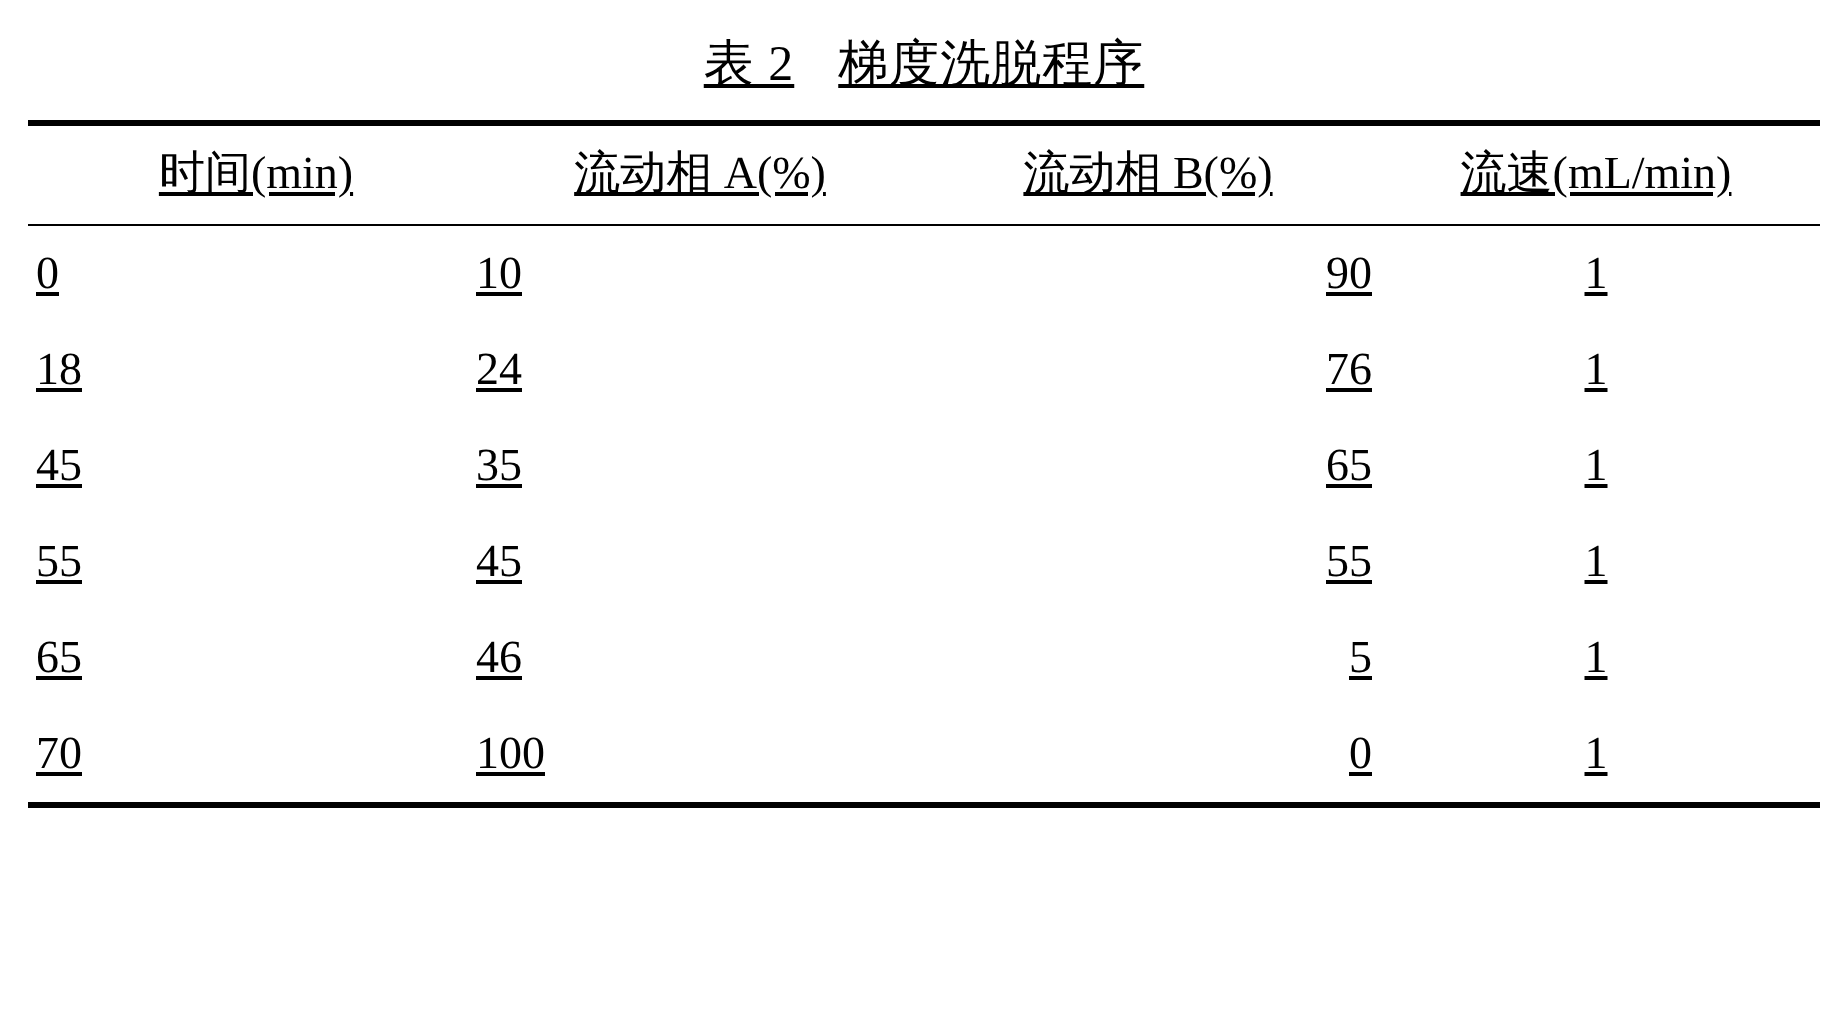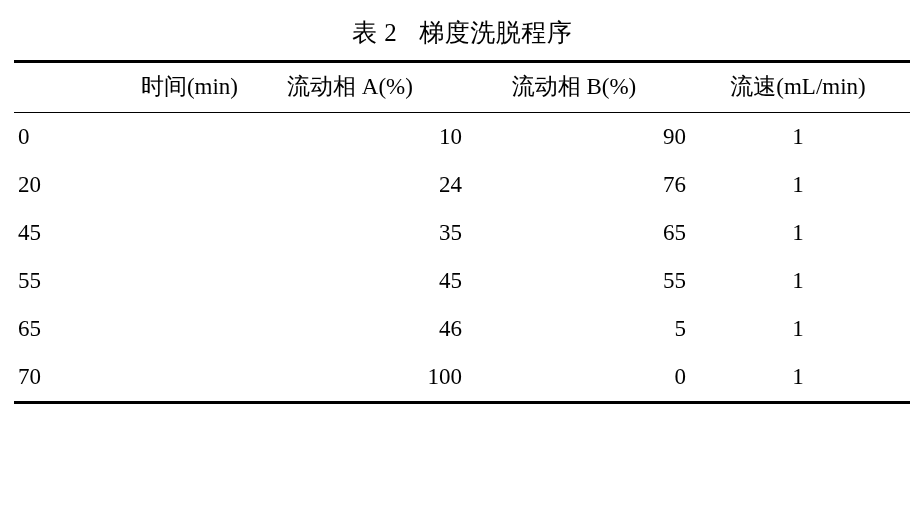--- a/index.html
+++ b/index.html
@@ -13,20 +13,21 @@
     font-family: "Liberation Serif", "DejaVu Serif", serif;
     color: #000000;
     overflow: hidden;
   }
   .page {
     position: relative;
     width: 924px;
     height: 509px;
     box-sizing: border-box;
     padding: 0 14px;
+    text-decoration: underline;
   }
   .table-caption {
     text-align: center;
     font-size: 25px;
     line-height: 1.2;
     padding: 18px 0 12px 0;
     letter-spacing: 0.5px;
     font-family: "Liberation Serif", "DejaVu Serif", serif;
   }
   .caption-gap {
@@ -60,32 +61,32 @@
     border-bottom: 3px solid #000000;
   }
   
   .col-time {
     width: 26%;
     text-align: left;
     padding-left: 4px !important;
   }
   .col-a {
     width: 26%;
-    text-align: right;
+    text-align: left;
   }
   .col-b {
     width: 24%;
     text-align: right;
   }
   .col-flow {
     width: 24%;
     text-align: center;
   }
   .col-time-h {
-    text-align: right;
+    text-align: center;
     padding-left: 4px !important;
     margin-left: 44px;
   }
   .col-a-h, .col-b-h, .col-flow-h {
     text-align: center;
   }
   
   td.col-a, td.col-b {
     padding-left: 0;
   }
@@ -112,21 +113,21 @@
       </tr>
     </thead>
     <tbody>
       <tr>
         <td class="col-time">0</td>
         <td class="col-a">10</td>
         <td class="col-b">90</td>
         <td class="col-flow">1</td>
       </tr>
       <tr>
-        <td class="col-time">20</td>
+        <td class="col-time">18</td>
         <td class="col-a">24</td>
         <td class="col-b">76</td>
         <td class="col-flow">1</td>
       </tr>
       <tr>
         <td class="col-time">45</td>
         <td class="col-a">35</td>
         <td class="col-b">65</td>
         <td class="col-flow">1</td>
       </tr>

